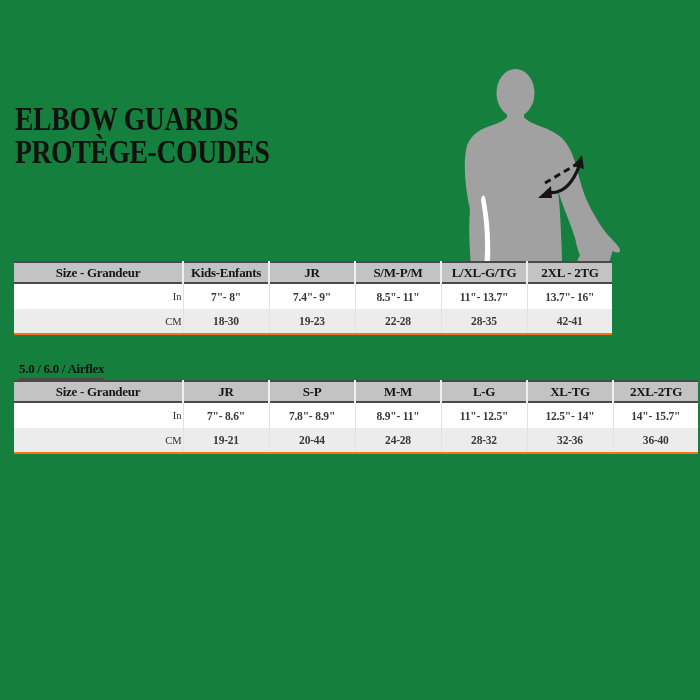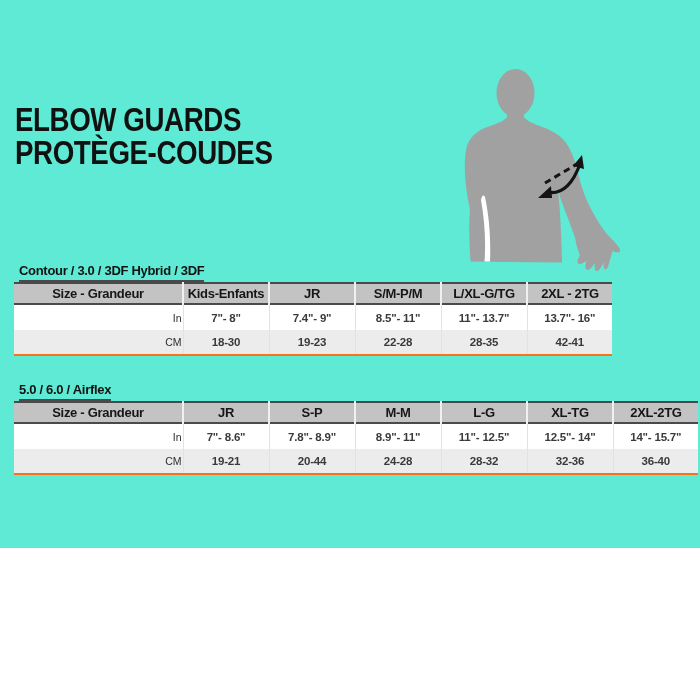--- a/index.html
+++ b/index.html
@@ -1,18 +1,18 @@
 <!DOCTYPE html>
 <html><head>
 <meta charset="utf-8">
 <style>
   html,body{margin:0;padding:0;background:#ffffff;}
   .page{
-    position:relative;width:700px;height:548px;background:#5eead4;overflow:hidden;
-    font-family:Liberation Sans, sans-serif;
+    position:relative;width:700px;height:700px;background:#15803d;overflow:hidden;
+    font-family:Liberation Serif, serif;
   }
   
   .main-title{
     position:absolute;left:15px;top:103px;
     font-size:33px;line-height:33px;font-weight:bold;color:#111111;
     letter-spacing:-0.5px;white-space:nowrap;
     transform:scaleX(0.84);transform-origin:0 0;
   }
   
   .figure-wrap{position:absolute;left:430px;top:50px;width:250px;height:230px;}
@@ -112,21 +112,21 @@
       <g>
         <line x1="115" y1="133" x2="147" y2="114" stroke="#141414" stroke-width="3" stroke-dasharray="6.5 4.5"></line>
         <path d="M 116 142 Q 138 147 150 114" fill="none" stroke="#141414" stroke-width="3.2"></path>
         <polygon points="108,148 121,136 122,148" fill="#141414"></polygon>
         <polygon points="152,105 143,116 154,119" fill="#141414"></polygon>
       </g>
     </svg>
   </div>
 
   <div class="tables-wrap">
-      <div class="section sec0"><div class="section-title">Contour / 3.0 / 3DF Hybrid / 3DF</div><table class="size-table">
+      <div class="section sec0"><table class="size-table">
           <thead>
             <tr>
               <th class="label-col">Size - Grandeur</th>
               <th class="data-col">Kids-Enfants</th>
               <th class="data-col">JR</th>
               <th class="data-col">S/M-P/M</th>
               <th class="data-col">L/XL-G/TG</th>
               <th class="data-col">2XL - 2TG</th>
             </tr>
           </thead>

